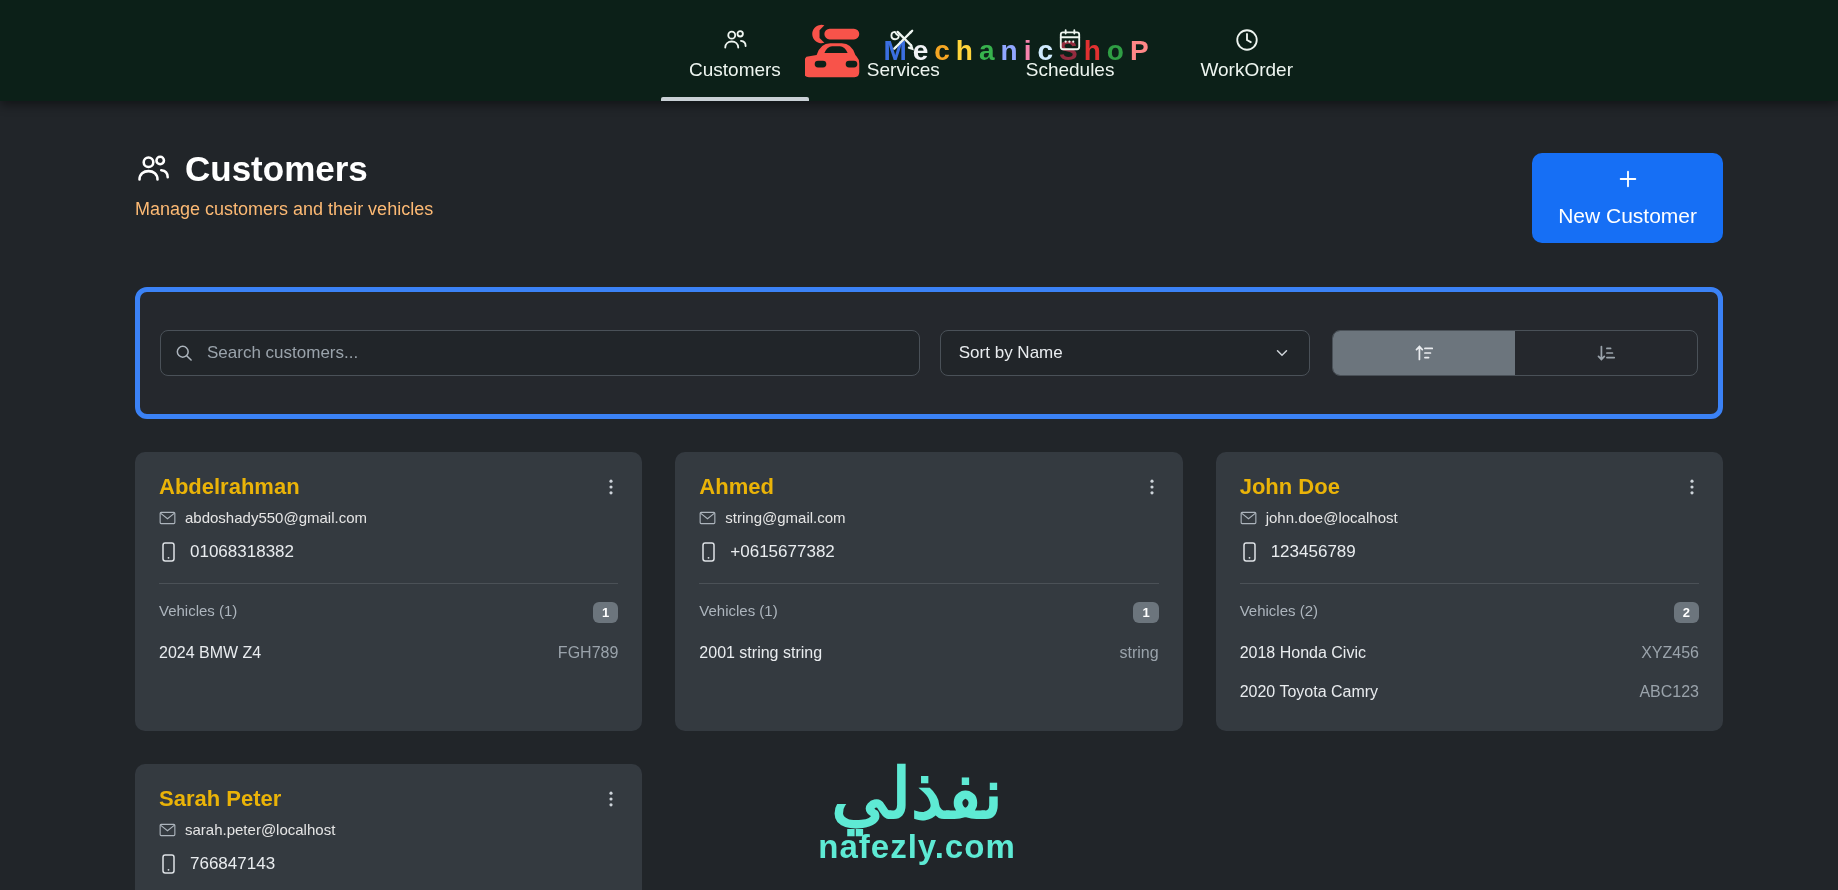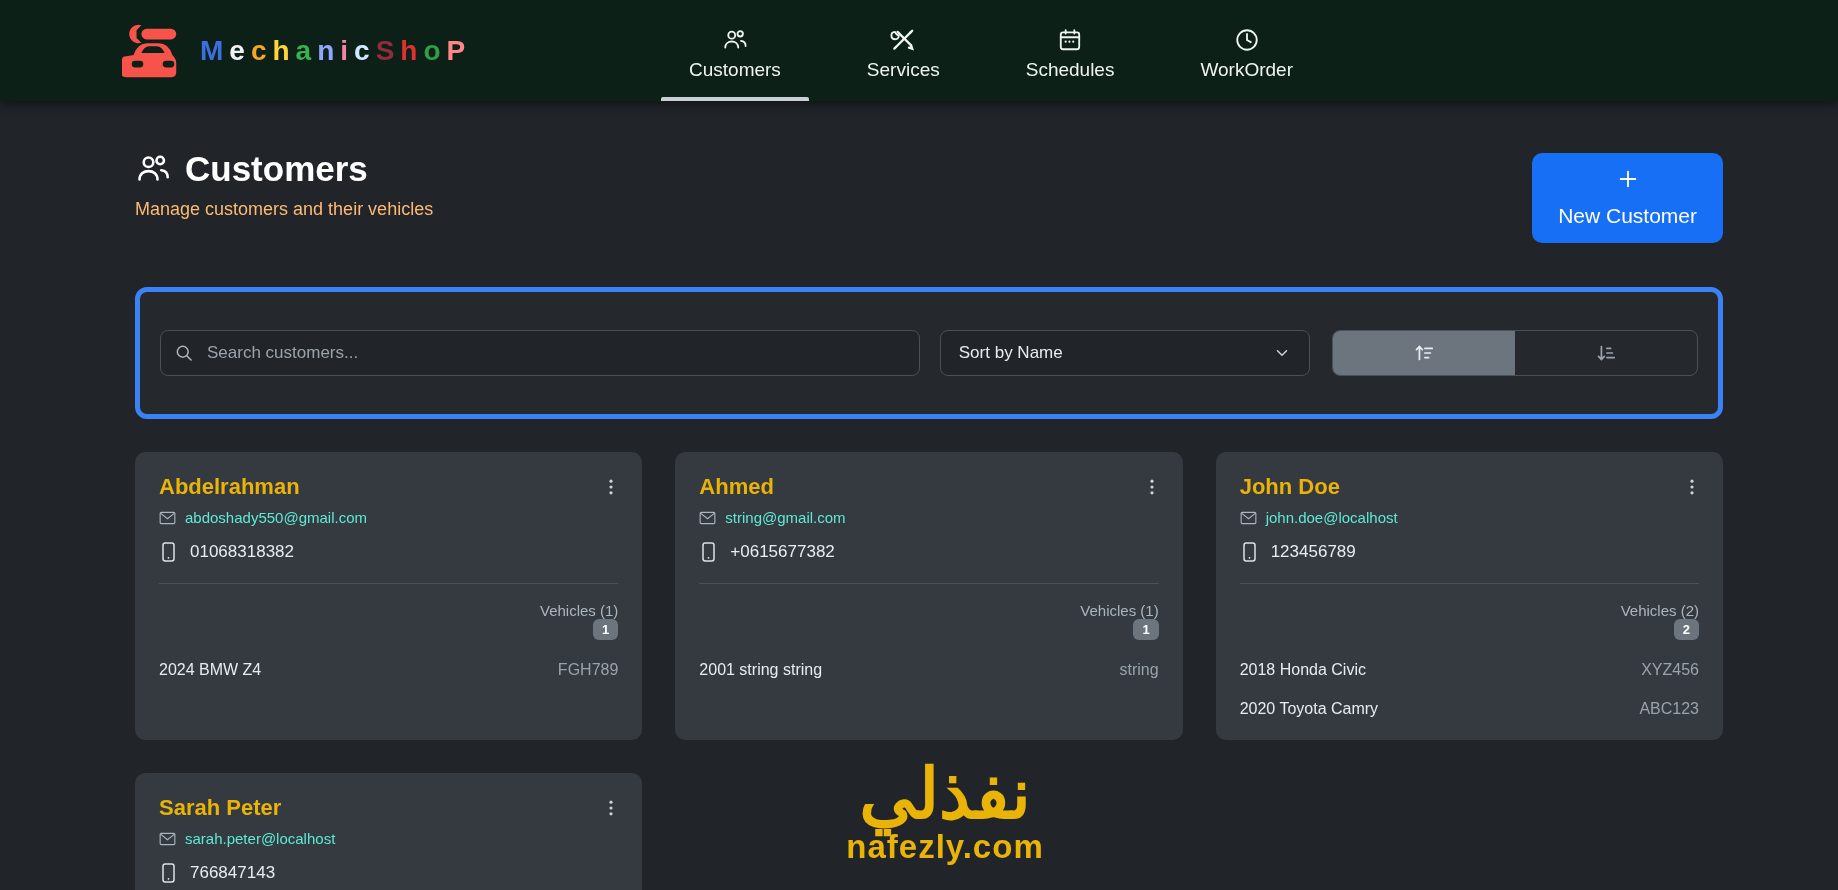--- a/index.html
+++ b/index.html
@@ -11,20 +11,21 @@
     position:relative;
   }
   svg { display:block; }
 
   
   .navbar {
     height:101px; background:#0c2018;
     display:flex; align-items:center;
     position:relative;
     box-shadow:0 4px 10px rgba(0,0,0,.45);
+    justify-content:center;
   }
   .brand { display:flex; align-items:center; gap:16px; margin-left:122px; }
   .brand-logo { width:62px; height:62px; }
   .brand-text { font-size:28px; font-weight:bold; white-space:nowrap; }
   .brand-text span { margin-right:6px; }
 
   .nav-center {
     position:absolute; left:991px; top:0; height:100%;
     transform:translateX(-50%);
     display:flex; align-items:stretch; gap:66px;
@@ -108,38 +109,38 @@
     display:grid; grid-template-columns:repeat(3,1fr); gap:33px;
   }
   .cust-card {
     background:#343a40; border-radius:10px; padding:22px 24px;
     position:relative; min-height:279px;
   }
   .kebab-btn { position:absolute; top:20px; right:18px; width:26px; height:30px;
     display:flex; align-items:center; justify-content:center; cursor:pointer; color:#ced4da; }
   .kebab-btn svg { width:20px; height:20px; }
   .cust-name { font-size:22px; font-weight:bold; color:#eab308; }
-  .cust-email { margin-top:9px; display:flex; align-items:center; gap:9px; font-size:15px; color:#5eead4; }
+  .cust-email { margin-top:9px; display:flex; align-items:center; gap:9px; font-size:15px; color:#e5e5e5; }
   .cust-email .mail-ico { width:17px; height:14px; color:#adb5bd; flex:none; }
   .cust-phone { margin-top:16px; display:flex; align-items:center; gap:15px; font-size:17px; color:#e9ecef; padding-left:3px; }
   .cust-phone .phone-ico { width:13px; height:20px; color:#dee2e6; flex:none; }
   .card-divider { border:none; border-top:1px solid #4b5157; margin:21px 0 0; }
-  .vehicles-head { margin-top:18px; display:flex; align-items:flex-end; justify-content:space-between; font-size:15px; color:#adb5bd;flex-direction:column; }
+  .vehicles-head { margin-top:18px; display:flex; align-items:flex-start; justify-content:space-between; font-size:15px; color:#adb5bd; }
   .count-badge {
     background:#6c757d; color:#fff; font-size:13px; font-weight:bold;
     border-radius:6px; padding:4px 9px; line-height:1;
   }
   .vehicle-row { margin-top:21px; display:flex; justify-content:space-between; align-items:center; font-size:16px; }
   .vehicle-name { color:#e9ecef; }
   .vehicle-plate { color:#9aa3ab; }
 
   
   .watermark {
-    position:absolute; left:945px; top:758px; transform:translateX(-50%);
-    text-align:center; color:#eab308; z-index:40; pointer-events:none;
+    position:absolute; left:917px; top:758px; transform:translateX(-50%);
+    text-align:center; color:#5eead4; z-index:40; pointer-events:none;
   }
   .watermark-logo { font-size:70px; font-weight:bold; line-height:1.05; }
   .watermark-site { font-size:33px; font-weight:bold; letter-spacing:1px; margin-top:-4px; }
 </style>
 </head>
 <body>
 
 <header class="navbar">
   <div class="brand">
     <svg class="brand-logo" viewBox="0 0 64 64">

